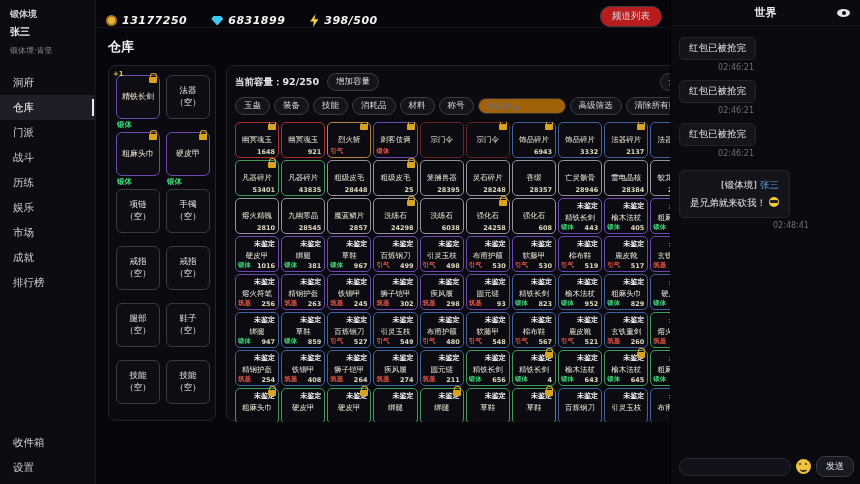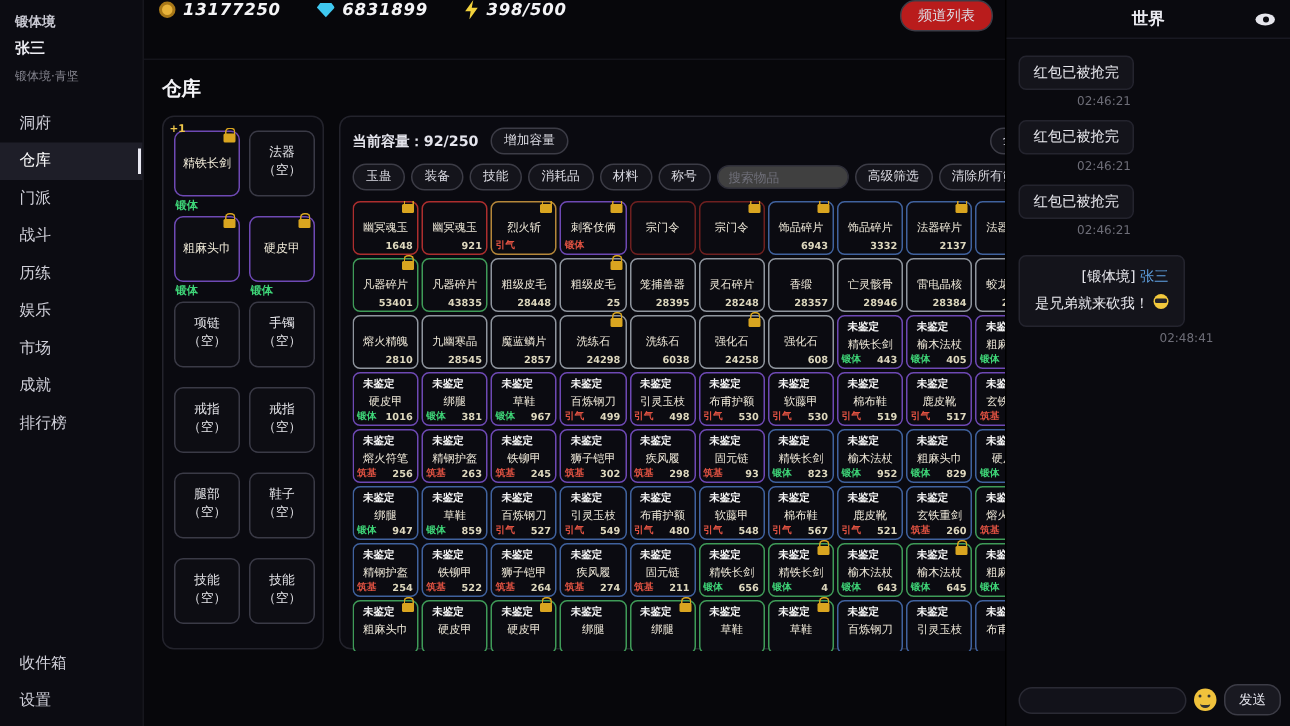--- a/index.html
+++ b/index.html
@@ -12,21 +12,21 @@
   .realm{font-size:9px;color:#c9c9d2;font-weight:bold}
   .pname{font-size:10px;color:#ececf2;font-weight:bold;margin-top:4px}
   .psub{font-size:8px;color:#84848e;margin-top:6px}
   .menu{margin-top:12px}
   .side-item{height:25px;line-height:25px;padding-left:13px;font-size:10.5px;color:#cfcfd8;cursor:pointer;position:relative}
   .side-item.active{background:#1e1e28;color:#fff}
   .side-item.active::after{content:"";position:absolute;right:1px;top:4px;width:2px;height:17px;background:#e9e9f2}
   .side-bottom{position:absolute;bottom:4px;left:0;right:0}
   
   .main{width:574px;flex-shrink:0;display:flex;flex-direction:column;background:#07070b}
-  .topbar{height:40px;display:flex;align-items:flex-start;border-bottom:1px solid #14141b;padding:0 8px 0 10px;flex-shrink:0}
+  .topbar{height:28px;display:flex;align-items:flex-end;border-bottom:1px solid #14141b;padding:16px 8px 0 10px;flex-shrink:0}
   .cur{display:flex;align-items:center;gap:5px;margin-right:24px}
   .cur .val{font-size:11px;font-weight:bold;font-style:italic;color:#f4f4f6;letter-spacing:.5px}
   .gold-icon{width:11px;height:11px;border-radius:50%;background:#e8b33a;border:2px solid #a87818;display:inline-block}
   .diamond-icon{width:12px;height:10px;background:#3fc8f0;display:inline-block;clip-path:polygon(22% 0,78% 0,100% 35%,50% 100%,0 35%)}
   .energy-icon{width:10px;height:13px;background:#f2d23c;display:inline-block;clip-path:polygon(62% 0,8% 58%,44% 58%,36% 100%,92% 40%,52% 40%)}
   .chan-btn{margin-left:auto;border:1px solid #3c3c46;border-radius:10px;padding:3px 11px;font-size:9.5px;color:#dcdce4;background:#b91c1c;cursor:pointer}
   .content{padding:8px 10px 0 12px;flex:1}
   .page-title{font-size:13px;font-weight:bold;color:#f2f2f6;margin:2px 0 9px}
   .cols{display:flex;gap:10px}
   .equip-card{width:108px;height:356px;border:1px solid #23232c;border-radius:8px;background:#0a0a10;padding:9px 7px;flex-shrink:0}
@@ -36,27 +36,27 @@
   .ename{font-size:8px;color:#f0ead8;text-align:center;line-height:1.25;padding:0 2px}
   .eempty{font-size:8.5px;color:#e6e6ea;line-height:1.4}
   .elabel{position:absolute;left:1px;bottom:-11px;font-size:7.5px;font-weight:bold}
   .enh{position:absolute;left:-3px;top:-5px;font-size:7px;color:#f0c84a;font-weight:bold;z-index:2}
   .inv-card{flex:1;height:356px;border:1px solid #23232c;border-radius:8px;background:#0a0a10;padding:7px 8px;position:relative}
   .inv-row1{display:flex;align-items:center;gap:8px}
   .cap{font-size:9.5px;color:#e4e4ec;font-weight:bold}
   .pill{border:1px solid #3c3c46;border-radius:9px;padding:2px 8px;font-size:8.5px;color:#dcdce4;background:#14141b;cursor:pointer;white-space:nowrap}
   .sp{margin-left:auto}
   .inv-row2{display:flex;align-items:center;gap:4px;margin-top:6px}
-  .search{width:88px;background:#404040;border:1px solid #2e2e38;border-radius:9px;height:16px;font-size:8.5px;color:#ccc;padding:0 7px;margin-left:auto;outline:none}
+  .search{width:88px;background:#a16207;border:1px solid #2e2e38;border-radius:9px;height:16px;font-size:8.5px;color:#ccc;padding:0 7px;margin-left:auto;outline:none}
   .search::placeholder{color:#6e6e78}
   .grid{margin-top:7px;display:grid;grid-template-columns:repeat(10,1fr);gap:2px;grid-auto-rows:36px;height:300px;overflow:hidden}
   .cell{position:relative;border:1px solid #555;border-radius:5px;background:#0b0b11;cursor:pointer}
   .cname{position:absolute;left:0;right:0;top:50%;transform:translateY(-50%);text-align:center;font-size:7.5px;color:#efe9d9;line-height:1.1;padding:0 1px;white-space:nowrap;overflow:hidden}
   .cell.unid .cname{top:56%}
-  .unidlbl{position:absolute;top:2px;left:6px;font-size:7px;color:#f4f4f4;font-weight:bold}
+  .unidlbl{position:absolute;top:2px;left:18px;font-size:7px;color:#f4f4f4;font-weight:bold}
   .clabel{position:absolute;left:2px;bottom:1px;font-size:6.5px;font-weight:bold}
   .ccount{position:absolute;right:3px;bottom:1px;font-size:6.5px;color:#ded8be;font-weight:bold}
   .lg{color:#3ed477}.lr{color:#e05242}
   .lock{position:absolute;top:1px;right:2px;width:8px;height:6px;background:#d9a520;border-radius:1px;z-index:2}
   .lock::before{content:"";position:absolute;top:-4px;left:1px;width:5px;height:4px;border:1px solid #d9a520;border-bottom:none;border-radius:3px 3px 0 0}
   .vscroll{position:absolute;right:2px;top:50px;bottom:8px;width:3px;background:#16161d;border-radius:2px}
   .vthumb{width:3px;height:62px;background:#4a4a56;border-radius:2px}
   
   .chat{flex:1;background:#0a0a0f;display:flex;flex-direction:column;position:relative;border-left:1px solid #000}
   .chat-head{height:26px;border-bottom:1px solid #191922;display:flex;align-items:center;justify-content:center;position:relative;flex-shrink:0}
@@ -546,21 +546,21 @@
               <div class="cell unid" style="border-color: rgb(64, 98, 158);">
                 <div class="unidlbl">未鉴定</div>
                 <div class="cname">精钢护盔</div>
                 <div class="clabel lr">筑基</div>
                 <div class="ccount">254</div>
               </div>
               <div class="cell unid" style="border-color: rgb(64, 98, 158);">
                 <div class="unidlbl">未鉴定</div>
                 <div class="cname">铁铆甲</div>
                 <div class="clabel lr">筑基</div>
-                <div class="ccount">522</div>
+                <div class="ccount">408</div>
               </div>
               <div class="cell unid" style="border-color: rgb(64, 98, 158);">
                 <div class="unidlbl">未鉴定</div>
                 <div class="cname">狮子铠甲</div>
                 <div class="clabel lr">筑基</div>
                 <div class="ccount">264</div>
               </div>
               <div class="cell unid" style="border-color: rgb(64, 98, 158);">
                 <div class="unidlbl">未鉴定</div>
                 <div class="cname">疾风履</div>

